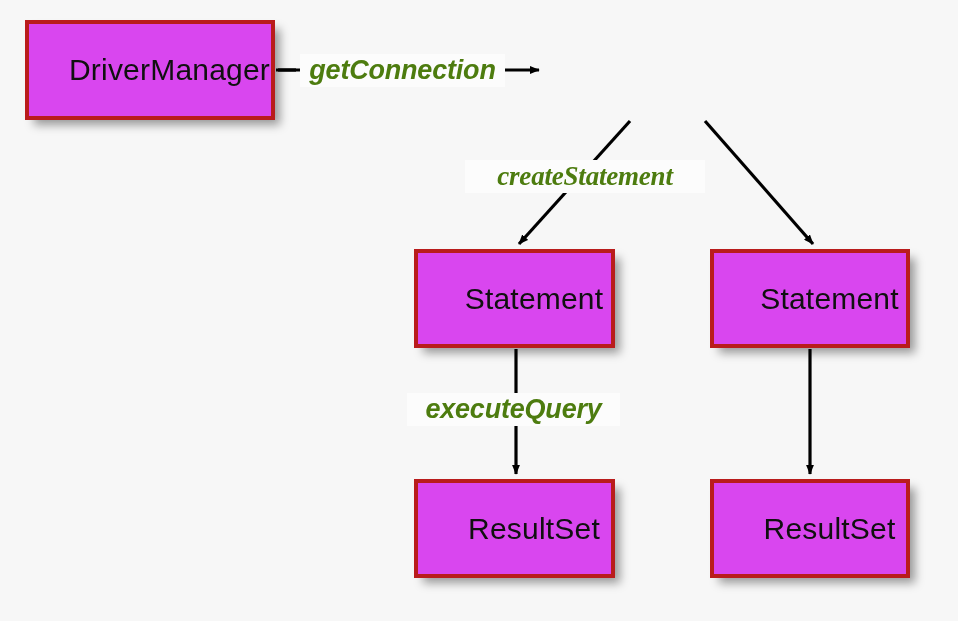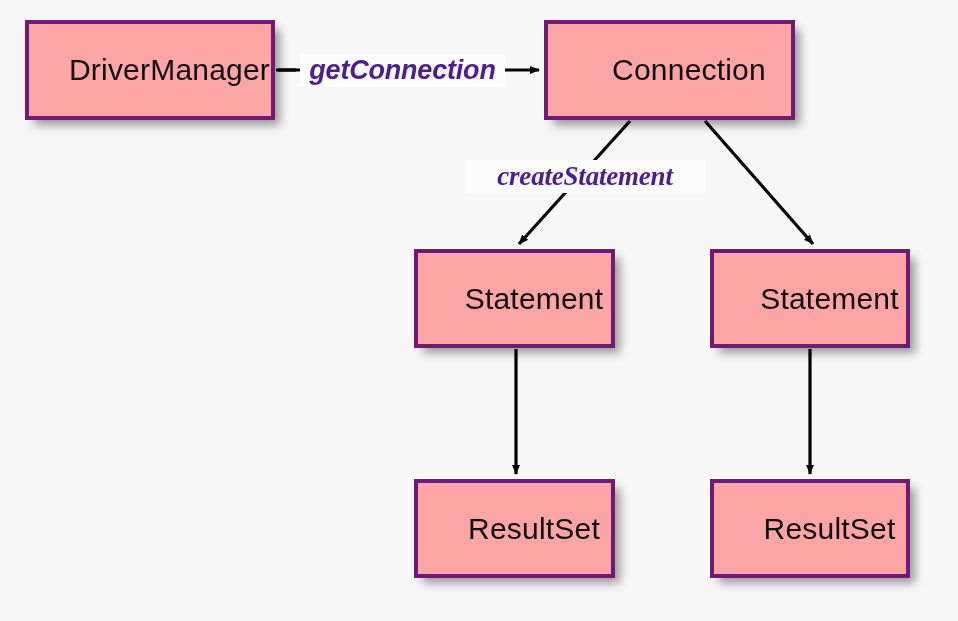--- a/index.html
+++ b/index.html
@@ -22,22 +22,22 @@
   #edges {
     position: absolute;
     left: 0;
     top: 0;
     width: 958px;
     height: 621px;
     pointer-events: none;
   }
   .node {
     position: absolute;
-    background: #fca5a5;
-    border: 4px solid #701a75;
+    background: #d946ef;
+    border: 4px solid #b91c1c;
     box-sizing: border-box;
     box-shadow: 7px 7px 9px -2px rgba(0,0,0,0.38);
     display: flex;
     align-items: center;
     justify-content: center;
     z-index: 3;
     padding-left: 39px;
   }
   .node-label {
     font-family: "Liberation Sans", sans-serif;
@@ -48,21 +48,21 @@
     line-height: 1;
     white-space: nowrap;
   }
   .edge-label {
     position: absolute;
     background: #fcfcfc;
     font-family: "Liberation Sans", sans-serif;
     font-style: italic;
     font-weight: 700;
     font-size: 27px;
-    color: #4c1d95;
+    color: #4d7c0f;
     line-height: 1;
     white-space: nowrap;
     display: flex;
     align-items: center;
     justify-content: center;
     z-index: 4;
     letter-spacing: -0.2px;
   }
 </style>
 </head>
@@ -99,23 +99,20 @@
 
     <g>
       <line x1="278" y1="70" x2="296" y2="70" stroke="#000000" stroke-width="3.2"></line>
     </g>
   </svg>
 
   <div class="node" style="left:25px; top:20px; width:250px; height:100px;">
     <span class="node-label">DriverManager</span>
   </div>
 
-  <div class="node" style="left:544px; top:20px; width:251px; height:100px;">
-    <span class="node-label">Connection</span>
-  </div>
 
   <div class="node" style="left:414px; top:249px; width:201px; height:99px;">
     <span class="node-label">Statement</span>
   </div>
 
   <div class="node" style="left:710px; top:249px; width:200px; height:99px;">
     <span class="node-label">Statement</span>
   </div>
 
   <div class="node" style="left:414px; top:479px; width:201px; height:99px;">
@@ -123,14 +120,15 @@
   </div>
 
   <div class="node" style="left:710px; top:479px; width:200px; height:99px;">
     <span class="node-label">ResultSet</span>
   </div>
 
   <div class="edge-label" style="left:300px; top:54px; width:205px; height:33px;">getConnection</div>
 
   <div class="edge-label" style="left:465px; top:160px; width:240px; height:33px;font-family:Liberation Serif, serif;">createStatement</div>
 
+  <div class="edge-label" style="left:407px; top:393px; width:213px; height:33px;">executeQuery</div>
 
 </div>
 
 </body></html>

